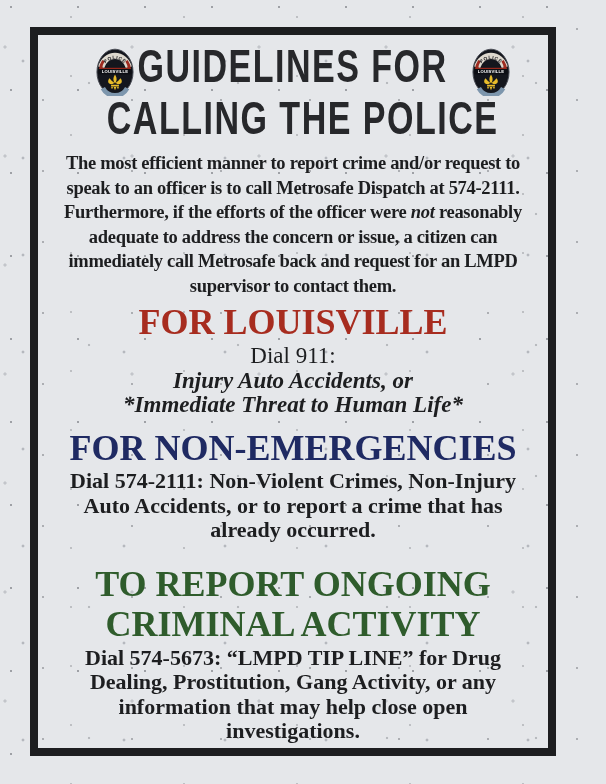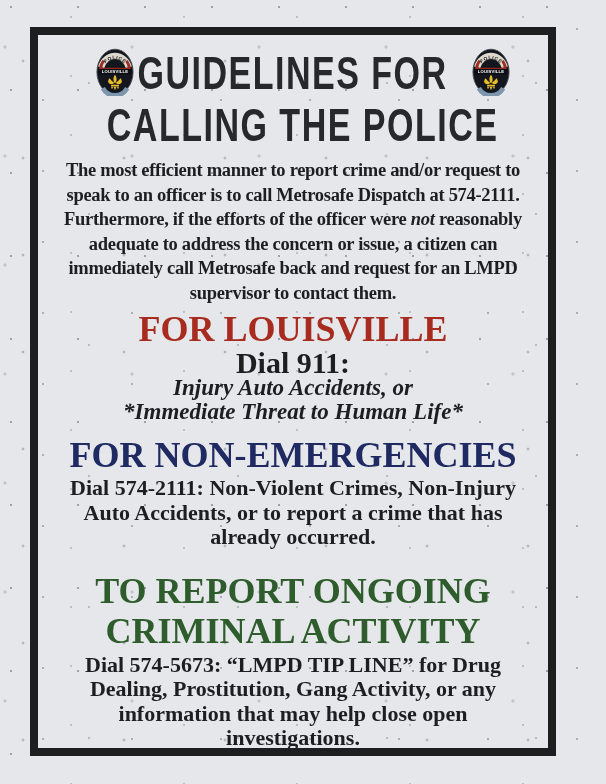--- a/index.html
+++ b/index.html
@@ -37,21 +37,21 @@
   .title-line {
     font-family: "Liberation Sans", sans-serif;
     font-weight: bold;
     color: #27282b;
     font-size: 46px;
     line-height: 50px;
     letter-spacing: 2px;
     white-space: nowrap;
   }
   .title-line > span { display: inline-block; transform: scaleX(.74); transform-origin: center; }
-  .title-1 { padding-top: 13px; }
+  .title-1 { padding-top: 6px; }
   .title-2 { margin-top: 2px; }
   .intro {
     width: 502px;
     margin: 8px auto 0;
     font-weight: bold;
     font-size: 18.5px;
     line-height: 24.5px;
     letter-spacing: -0.3px;
     color: #1d1e20;
   }
@@ -59,22 +59,22 @@
   .section-heading {
     font-weight: bold;
     font-size: 36px;
     line-height: 38px;
     letter-spacing: 0;
   }
   .h-emerg { color: #a72c1f; margin-top: 5px; }
   .h-nonemerg { color: #1f2a63; margin-top: 13px; }
   .h-ongoing { color: #2f5c2c; margin-top: 21px; line-height: 40px; }
   .dial-sub {
-    font-weight: bold;
-    font-size: 30px;
+    font-weight: normal;
+    font-size: 23px;
     line-height: 26px;
     margin-top: 2px;
     color: #1d1e20;
   }
   .italic-line {
     font-weight: bold;
     font-style: italic;
     font-size: 23px;
     line-height: 23.5px;
     color: #1d1e20;

